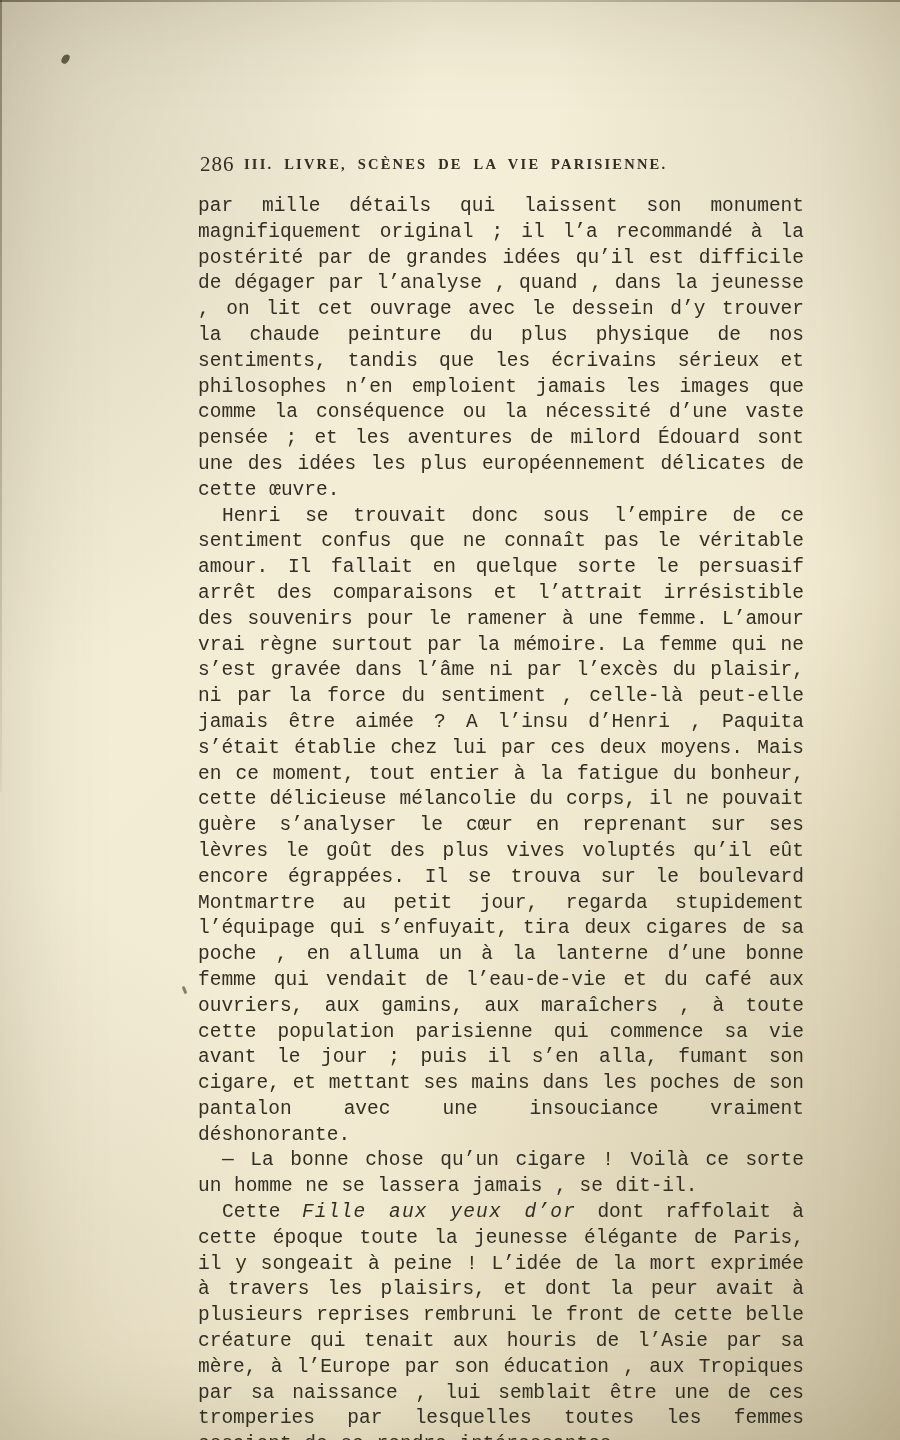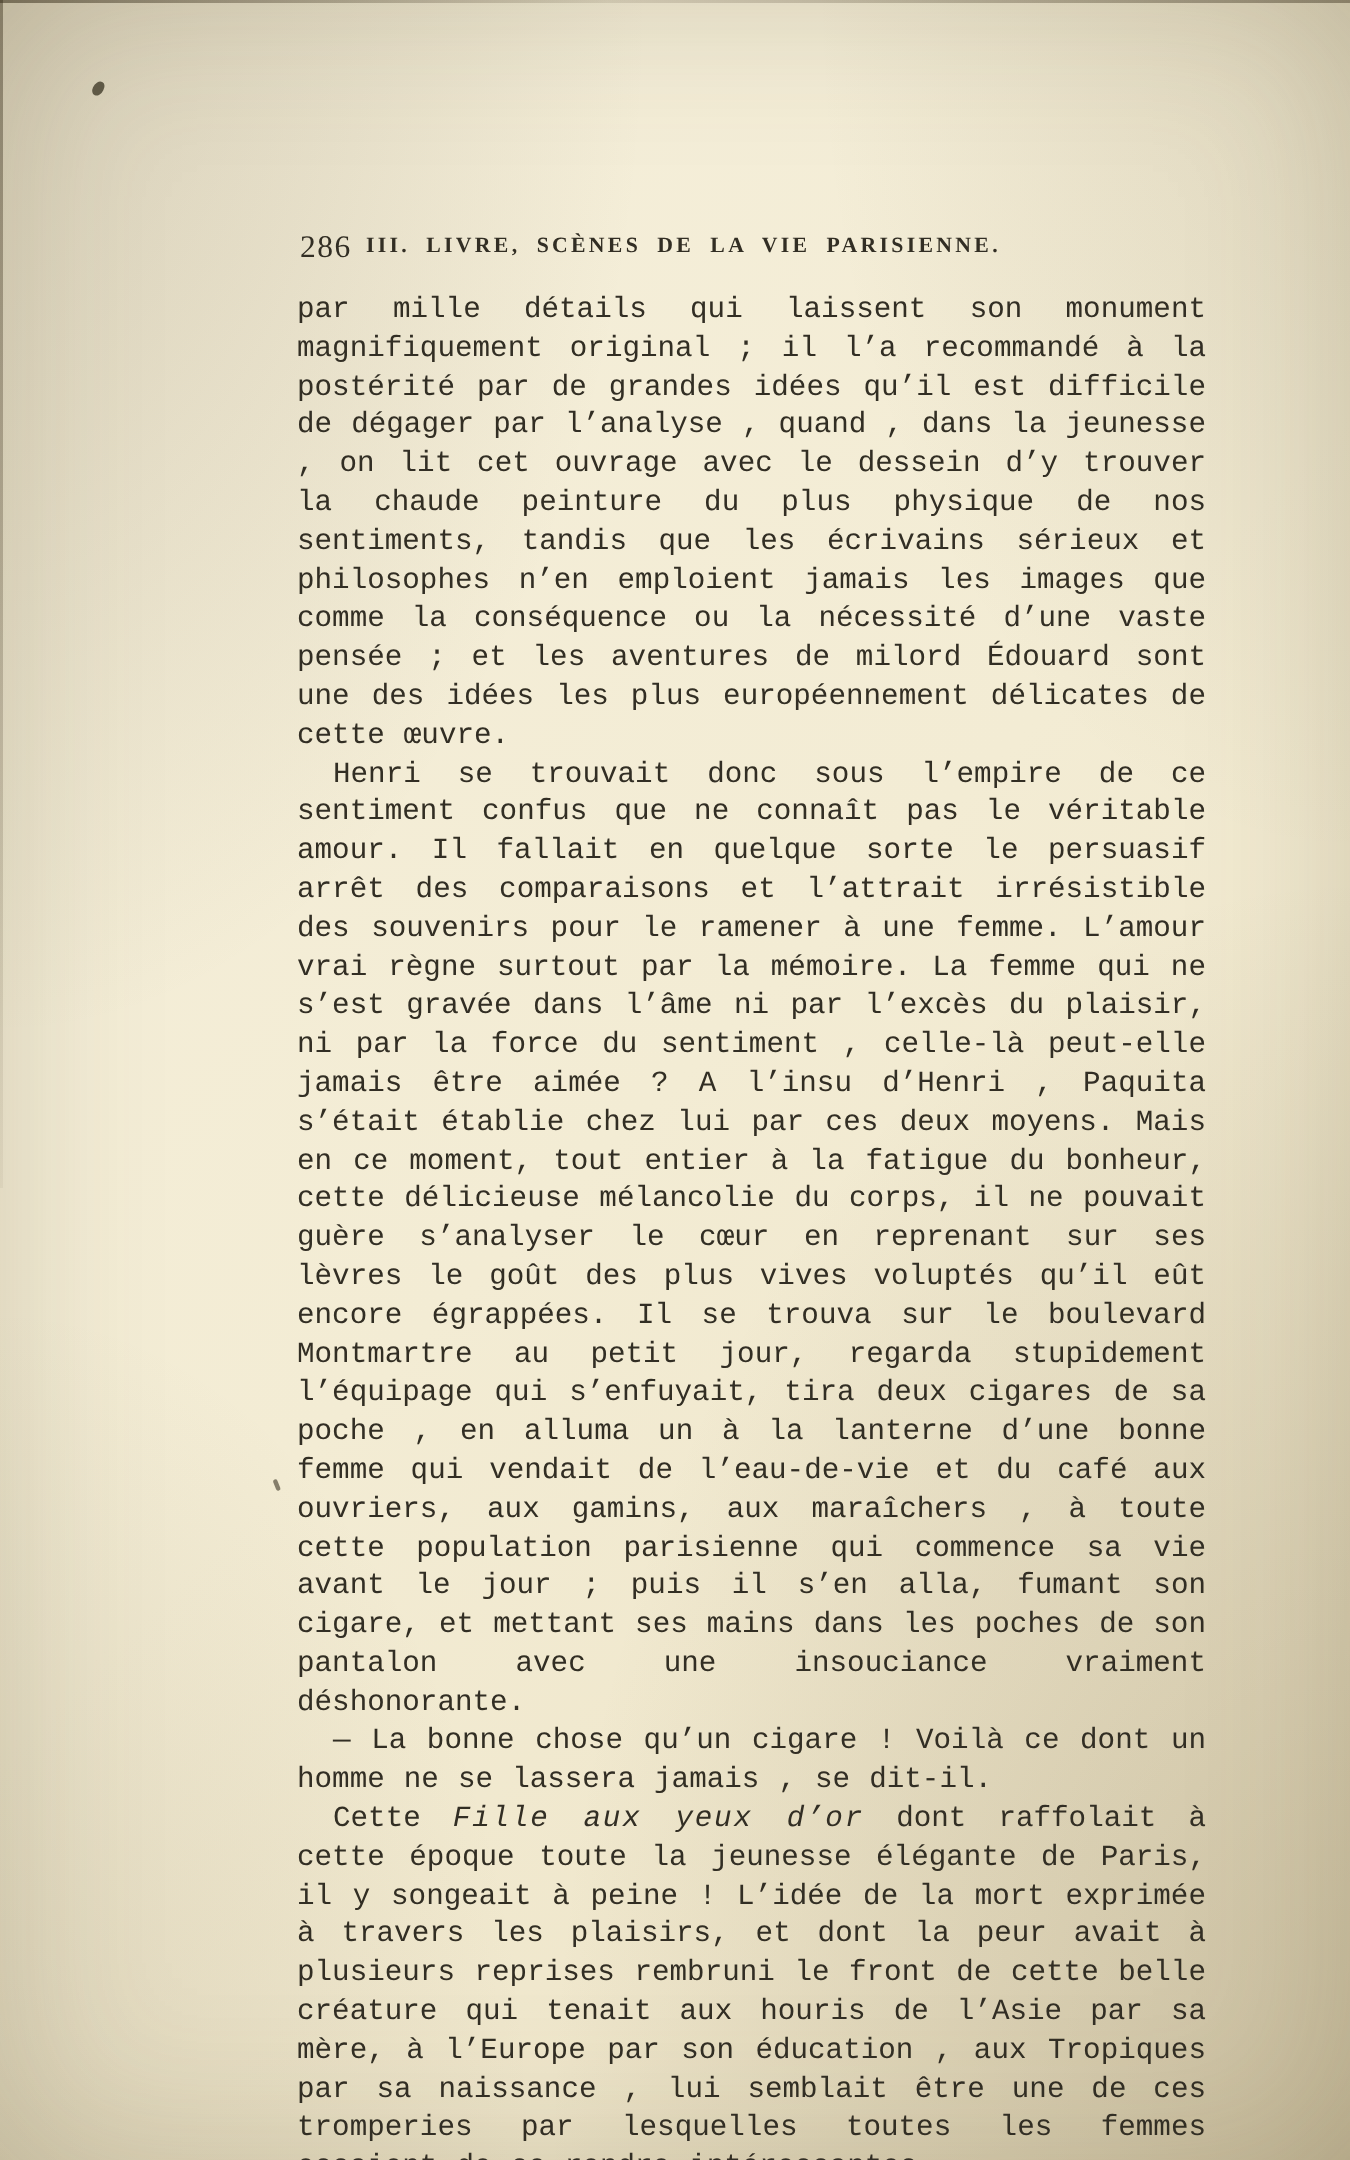--- a/index.html
+++ b/index.html
@@ -121,18 +121,18 @@
 
     <header class="running-head">
       <span class="page-number">286</span>
       <span class="running-title">III. LIVRE, SCÈNES DE LA VIE PARISIENNE.</span>
     </header>
 
     <main class="text-block" id="text-block">
 
     <p class="para"><span>par mille détails qui laissent son monument magnifiquement original ; il l’a recommandé à la postérité par de grandes idées qu’il est difficile de dégager par l’analyse , quand , dans la jeunesse , on lit cet ouvrage avec le dessein d’y trouver la chaude peinture du plus physique de nos sentiments, tandis que les écrivains sérieux et philosophes n’en emploient jamais les images que comme la conséquence ou la nécessité d’une vaste pensée ; et les aventures de milord Édouard sont une des idées les plus européennement délicates de cette œuvre.</span></p>
         <p class="para indent"><span>Henri se trouvait donc sous l’empire de ce sentiment confus que ne connaît pas le véritable amour. Il fallait en quelque sorte le persuasif arrêt des comparaisons et l’attrait irrésistible des souvenirs pour le ramener à une femme. L’amour vrai règne surtout par la mémoire. La femme qui ne s’est gravée dans l’âme ni par l’excès du plaisir, ni par la force du sentiment , celle-là peut-elle jamais être aimée ? A l’insu d’Henri , Paquita s’était établie chez lui par ces deux moyens. Mais en ce moment, tout entier à la fatigue du bonheur, cette délicieuse mélancolie du corps, il ne pouvait guère s’analyser le cœur en reprenant sur ses lèvres le goût des plus vives voluptés qu’il eût encore égrappées. Il se trouva sur le boulevard Montmartre au petit jour, regarda stupidement l’équipage qui s’enfuyait, tira deux cigares de sa poche , en alluma un à la lanterne d’une bonne femme qui vendait de l’eau-de-vie et du café aux ouvriers, aux gamins, aux maraîchers , à toute cette population parisienne qui commence sa vie avant le jour ; puis il s’en alla, fumant son cigare, et mettant ses mains dans les poches de son pantalon avec une insouciance vraiment déshonorante.</span></p>
-        <p class="para indent"><span>— La bonne chose qu’un cigare ! Voilà ce dont un homme ne se lassera jamais , se dit-il.</span></p>
+        <p class="para indent"><span>— La bonne chose qu’un cigare ! Voilà ce sorte un homme ne se lassera jamais , se dit-il.</span></p>
         <p class="para indent"><span>Cette </span><em>Fille aux yeux d’or</em><span> dont raffolait à cette époque toute la jeunesse élégante de Paris, il y songeait à peine ! L’idée de la mort exprimée à travers les plaisirs, et dont la peur avait à plusieurs reprises rembruni le front de cette belle créature qui tenait aux houris de l’Asie par sa mère, à l’Europe par son éducation , aux Tropiques par sa naissance , lui semblait être une de ces tromperies par lesquelles toutes les femmes essaient de se rendre intéressantes.</span></p>
       </main>
 
   </div>
 </div>
 
 </body></html>

